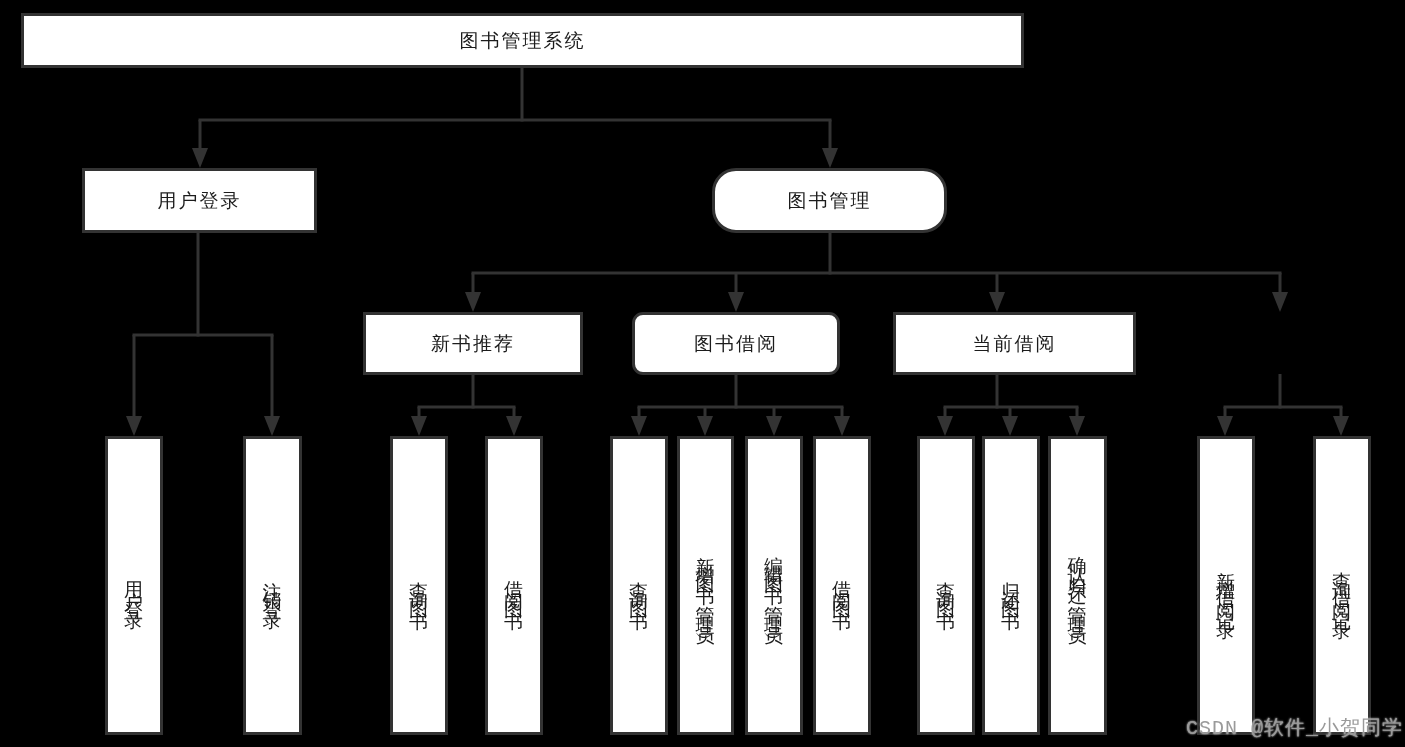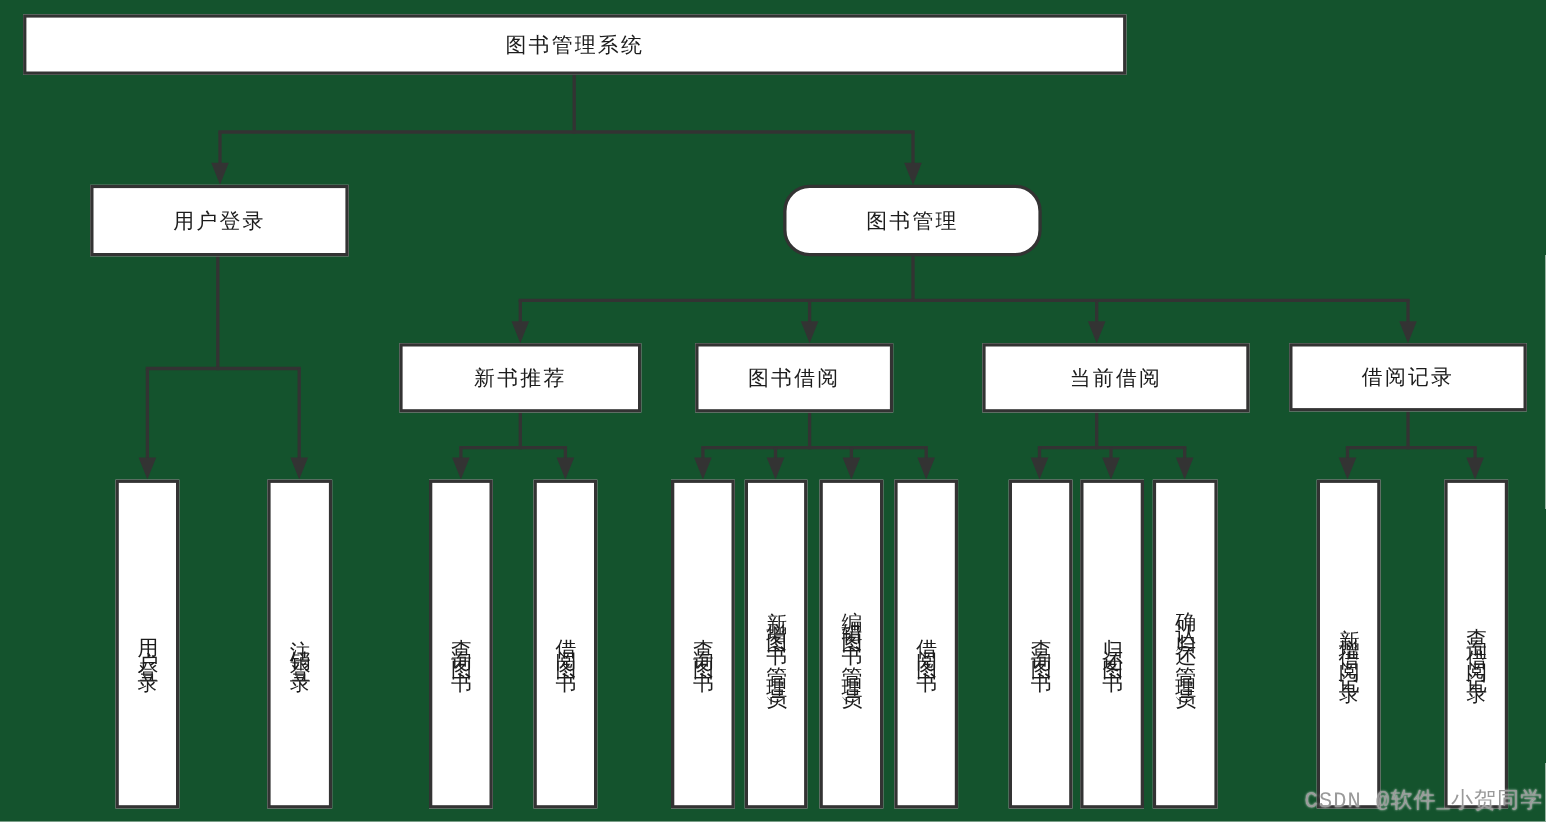--- a/index.html
+++ b/index.html
@@ -5,21 +5,21 @@
   html, body {
     margin: 0;
     padding: 0;
     background: #ffffff;
     font-family: "Liberation Sans", "DejaVu Sans", sans-serif;
   }
   #canvas {
     position: relative;
     width: 1405px;
     height: 747px;
-    background: #14532d;
+    background: #000000;
     overflow: hidden;
   }
   #connectors {
     position: absolute;
     left: 0;
     top: 0;
     z-index: 1;
   }
   .node {
     position: absolute;
@@ -129,23 +129,22 @@
       <polygon points="1333,416 1349,416 1341,436"></polygon>
     </g>
   </svg>
 
   <div class="node" style="left:21px; top:13px; width:1003px; height:55px;">图书管理系统</div>
 
   <div class="node" style="left:82px; top:168px; width:235px; height:65px;">用户登录</div>
   <div class="node" style="left:712px; top:168px; width:235px; height:65px;border-radius:24px;">图书管理</div>
 
   <div class="node" style="left:363px; top:312px; width:220px; height:63px;">新书推荐</div>
-  <div class="node" style="left:632px; top:312px; width:180px; height:63px;">图书借阅</div>
+  <div class="node" style="left:632px; top:312px; width:208px; height:63px;border-radius:11px;">图书借阅</div>
   <div class="node" style="left:893px; top:312px; width:243px; height:63px;">当前借阅</div>
-  <div class="node" style="left:1172px; top:312px; width:216px; height:62px;">借阅记录</div>
 
   <div class="node leaf" style="left:105px; top:436px; width:58px; height:299px;">用户登录</div>
   <div class="node leaf" style="left:243px; top:436px; width:59px; height:299px;">注销登录</div>
 
   <div class="node leaf" style="left:390px; top:436px; width:58px; height:299px;">查询图书</div>
   <div class="node leaf" style="left:485px; top:436px; width:58px; height:299px;">借阅图书</div>
 
   <div class="node leaf" style="left:610px; top:436px; width:58px; height:299px;">查询图书</div>
   <div class="node leaf" style="left:677px; top:436px; width:57px; height:299px;">新增图书（管理员）</div>
   <div class="node leaf" style="left:745px; top:436px; width:58px; height:299px;">编辑图书（管理员）</div>

